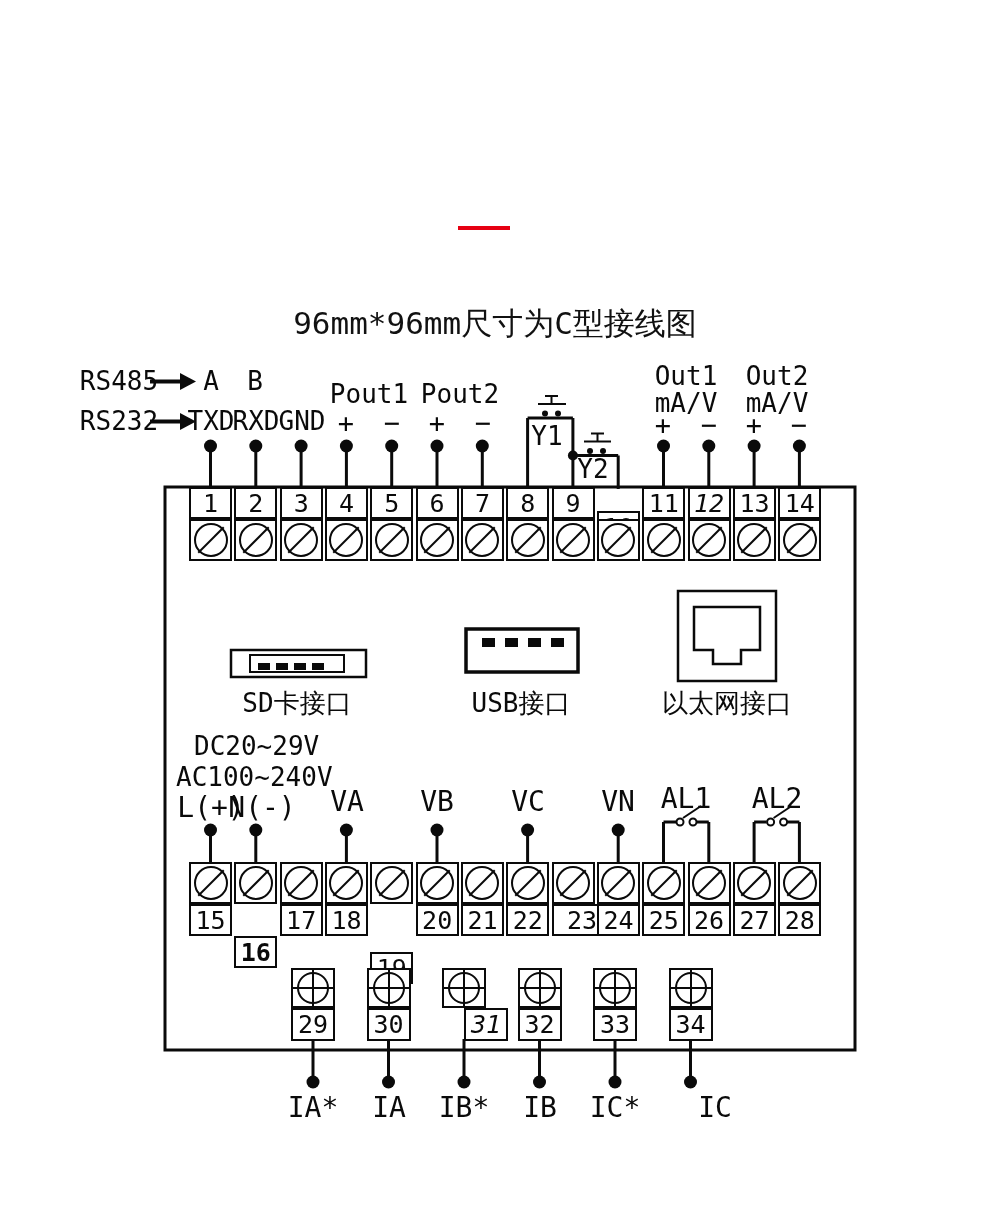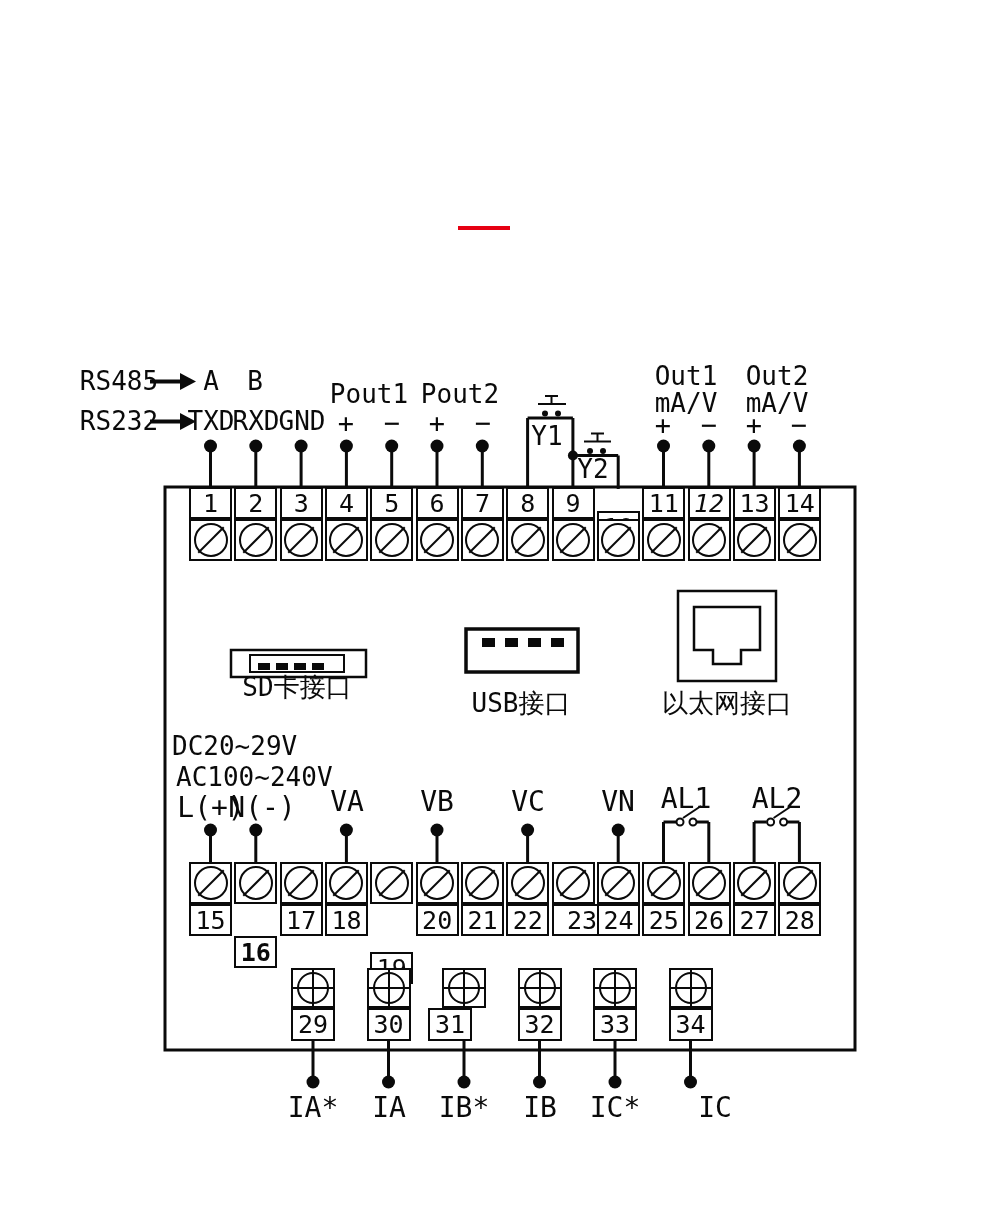--- a/index.html
+++ b/index.html
@@ -60,20 +60,21 @@
     width:28px; height:28px; margin:-16px 0 0 -16px;
     border:2px solid #0a0a0a; border-radius:50%;
   }
 </style>
 </head>
 <body>
 
 <div class="page">
 
   <div class="underline" style="background: rgb(230, 0, 18);"></div>
+  <div class="subtitle">96mm*96mm尺寸为C型接线图</div>
 
   <svg class="gfx" width="990" height="1213" viewBox="0 0 990 1213">
     <rect x="165" y="487" width="690" height="563" fill="none" stroke="#0a0a0a" stroke-width="3"></rect>
 
     <g fill="#0a0a0a" stroke="none">
       <rect x="150" y="379.5" width="32" height="4"></rect>
       <polygon points="180,373 196,381.5 180,390"></polygon>
     </g>
     <g fill="#0a0a0a" stroke="none">
       <rect x="150" y="419.5" width="32" height="4"></rect>
@@ -226,25 +227,25 @@
 
   <div class="lbl" style="left:686px;top:376px">Out1</div>
   <div class="lbl" style="left:686px;top:403px">mA/V</div>
   <div class="lbl sign" style="left:663px;top:424px">+</div>
   <div class="lbl sign" style="left:709px;top:424px">−</div>
   <div class="lbl" style="left:777px;top:376px">Out2</div>
   <div class="lbl" style="left:777px;top:403px">mA/V</div>
   <div class="lbl sign" style="left:754px;top:424px">+</div>
   <div class="lbl sign" style="left:799px;top:424px">−</div>
 
-  <div class="lbl" style="left:297px;top:687px">SD卡接口</div>
+  <div class="lbl" style="left:297px;top:703px">SD卡接口</div>
   <div class="lbl" style="left:521px;top:703px">USB接口</div>
   <div class="lbl" style="left:727px;top:703px">以太网接口</div>
 
-  <div class="lbl-left" style="left:172px;top:746px">DC20~29V</div>
+  <div class="lbl-left" style="left:194px;top:746px">DC20~29V</div>
   <div class="lbl-left" style="left:176px;top:777px">AC100~240V</div>
   <div class="lbl big" style="left:211px;top:808px">L(+)</div>
   <div class="lbl big" style="left:262px;top:808px">N(-)</div>
   <div class="lbl big" style="left:347px;top:802px">VA</div>
   <div class="lbl big" style="left:437px;top:802px">VB</div>
   <div class="lbl big" style="left:528px;top:802px">VC</div>
   <div class="lbl big" style="left:618px;top:802px">VN</div>
   <div class="lbl big" style="left:686px;top:799px">AL1</div>
   <div class="lbl big" style="left:777px;top:799px">AL2</div>
 
@@ -310,21 +311,21 @@
       <div class="tnum" style="left: 687.63px; top: 904px; width: 43px; height: 32px;">26</div>
       <div class="tscrew" style="left: 732.96px; top: 862px; width: 43px; height: 42px;"></div>
       <div class="tnum" style="left: 732.96px; top: 904px; width: 43px; height: 32px;">27</div>
       <div class="tscrew" style="left: 778.29px; top: 862px; width: 43px; height: 42px;"></div>
       <div class="tnum" style="left: 778.29px; top: 904px; width: 43px; height: 32px;">28</div>
       <div class="tcross" style="left: 291px; top: 968px; width: 44px; height: 40px;"></div>
       <div class="tnum" style="left: 291px; top: 1008px; width: 44px; height: 33px;">29</div>
       <div class="tcross" style="left: 366.5px; top: 968px; width: 44px; height: 40px;"></div>
       <div class="tnum" style="left: 366.5px; top: 1008px; width: 44px; height: 33px;">30</div>
       <div class="tcross" style="left: 442px; top: 968px; width: 44px; height: 40px;"></div>
-      <div class="tnum" style="left: 428px; top: 1008px; width: 44px; height: 33px;">31</div>
+      <div class="tnum" style="left: 464px; top: 1008px; width: 44px; height: 33px; font-style: italic;">31</div>
       <div class="tcross" style="left: 517.5px; top: 968px; width: 44px; height: 40px;"></div>
       <div class="tnum" style="left: 517.5px; top: 1008px; width: 44px; height: 33px;">32</div>
       <div class="tcross" style="left: 593px; top: 968px; width: 44px; height: 40px;"></div>
       <div class="tnum" style="left: 593px; top: 1008px; width: 44px; height: 33px;">33</div>
       <div class="tcross" style="left: 668.5px; top: 968px; width: 44px; height: 40px;"></div>
       <div class="tnum" style="left: 668.5px; top: 1008px; width: 44px; height: 33px;">34</div>
     </div>
 
 </div>
 

